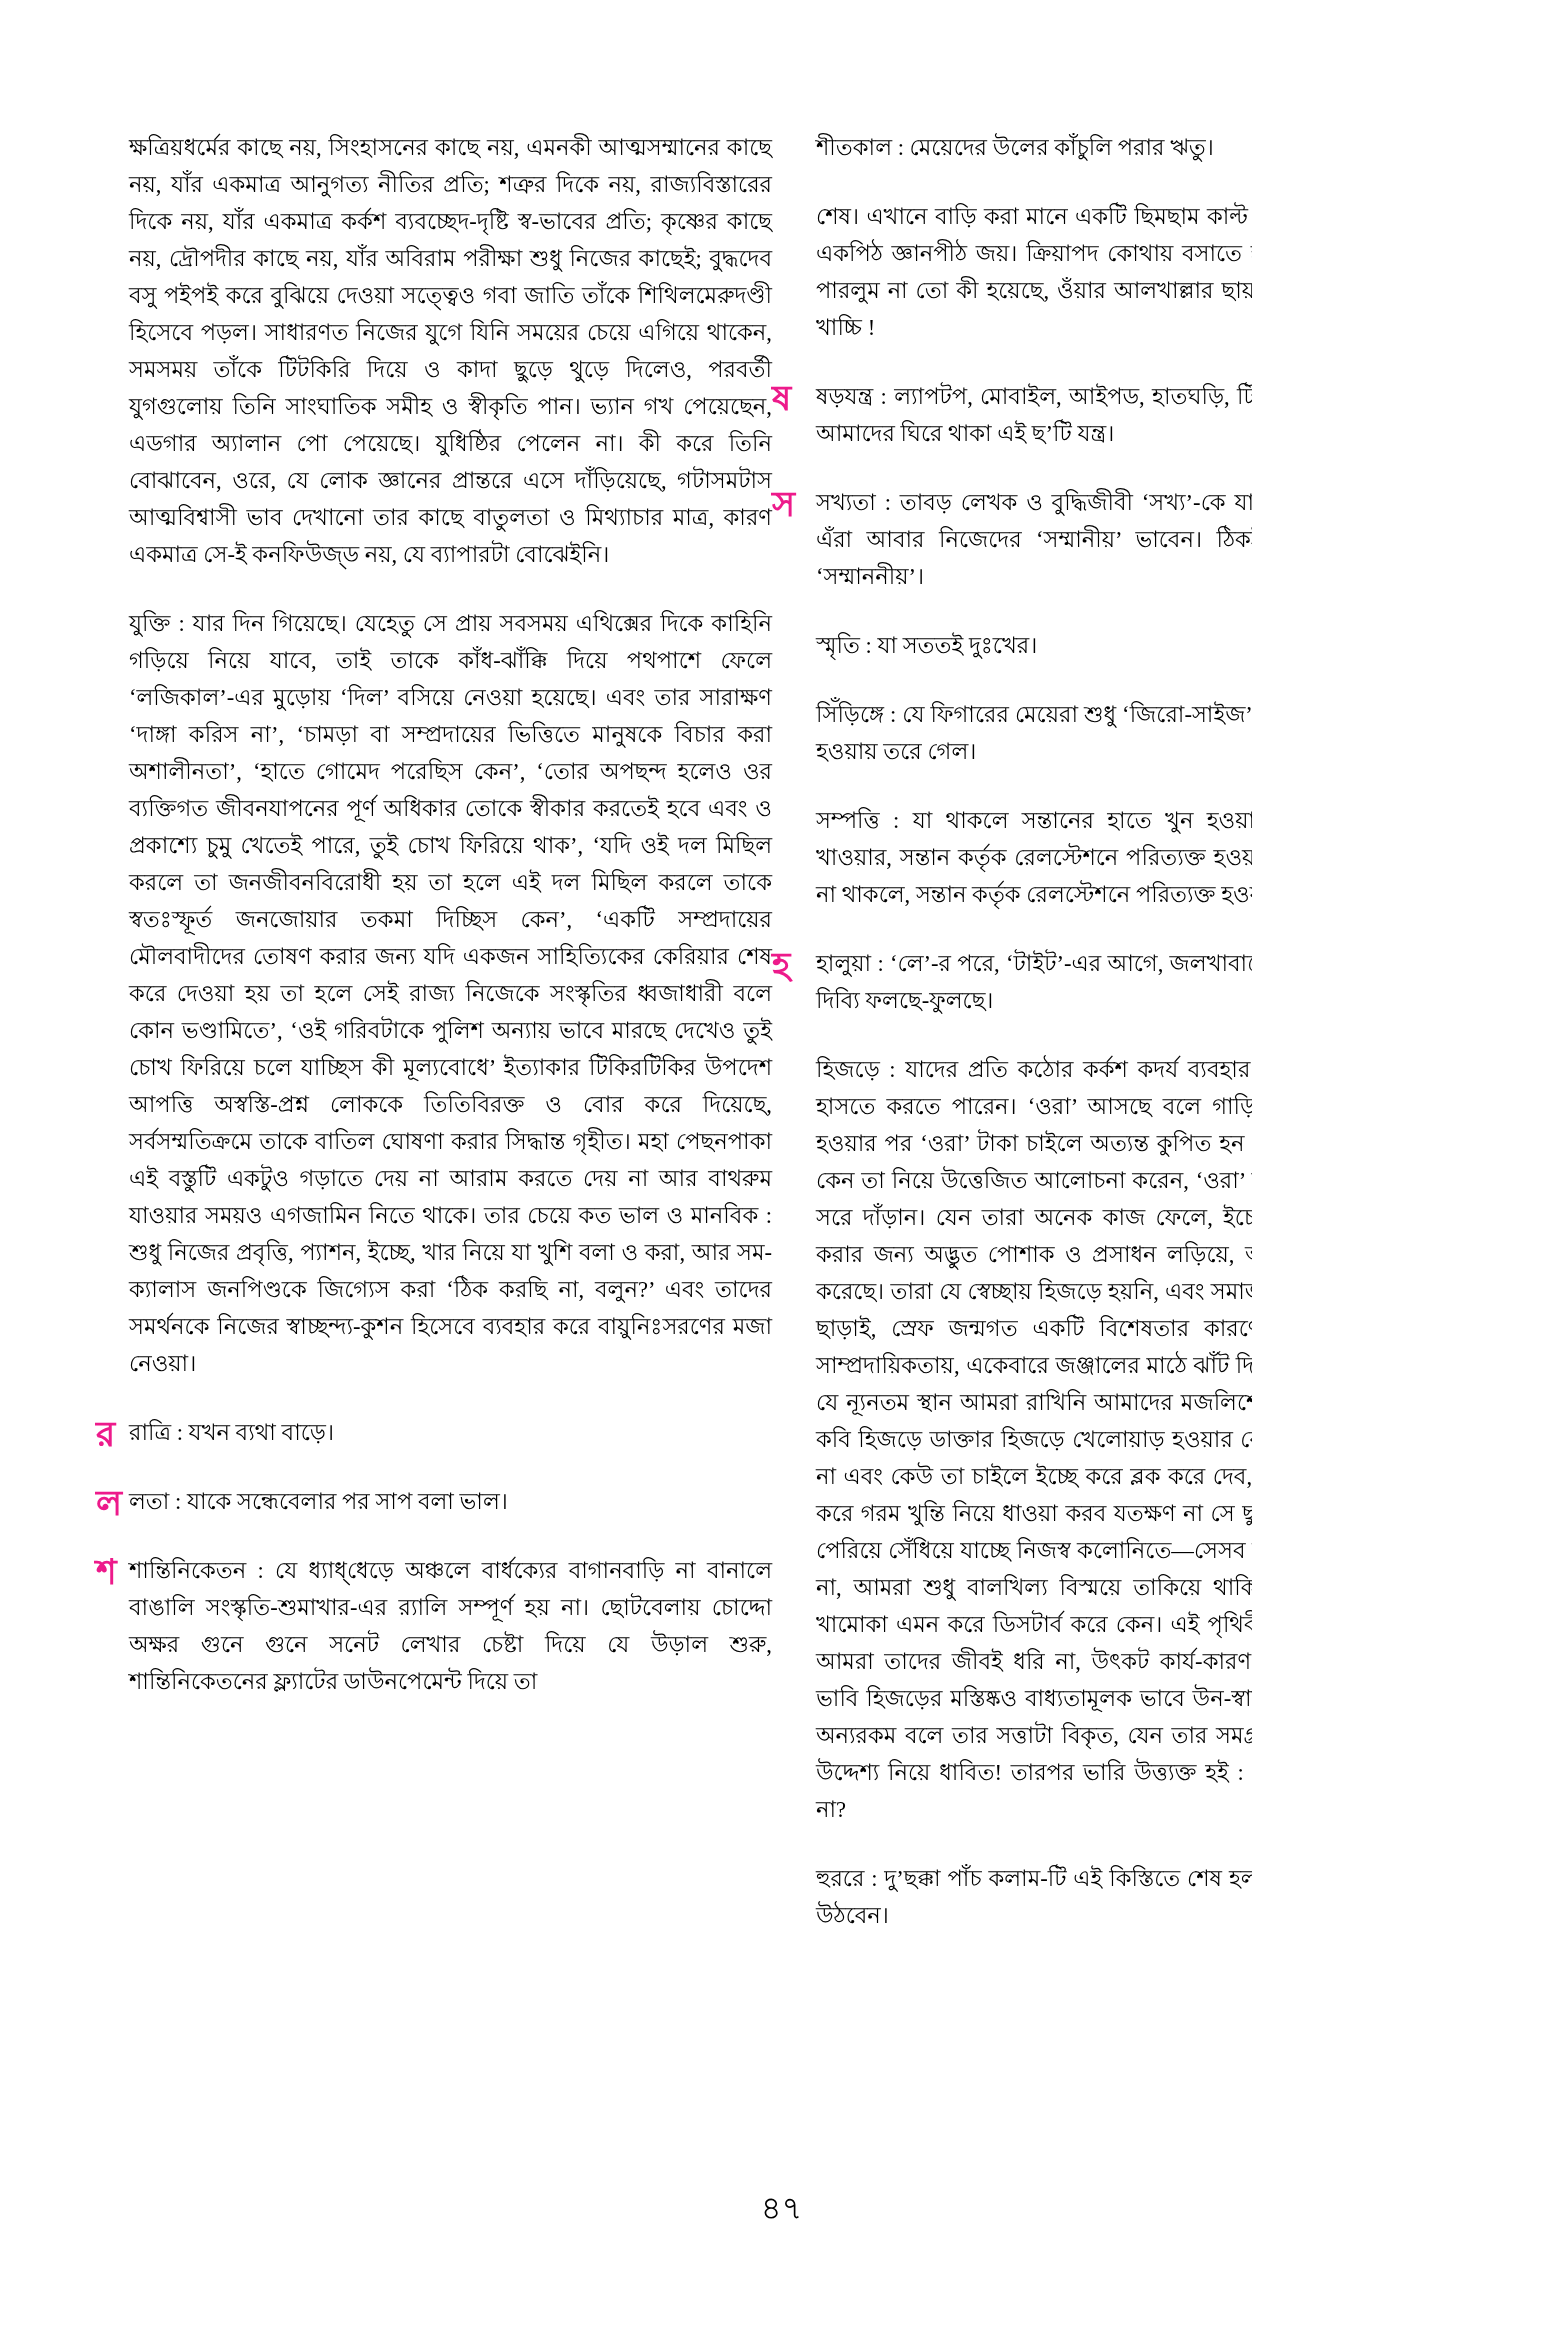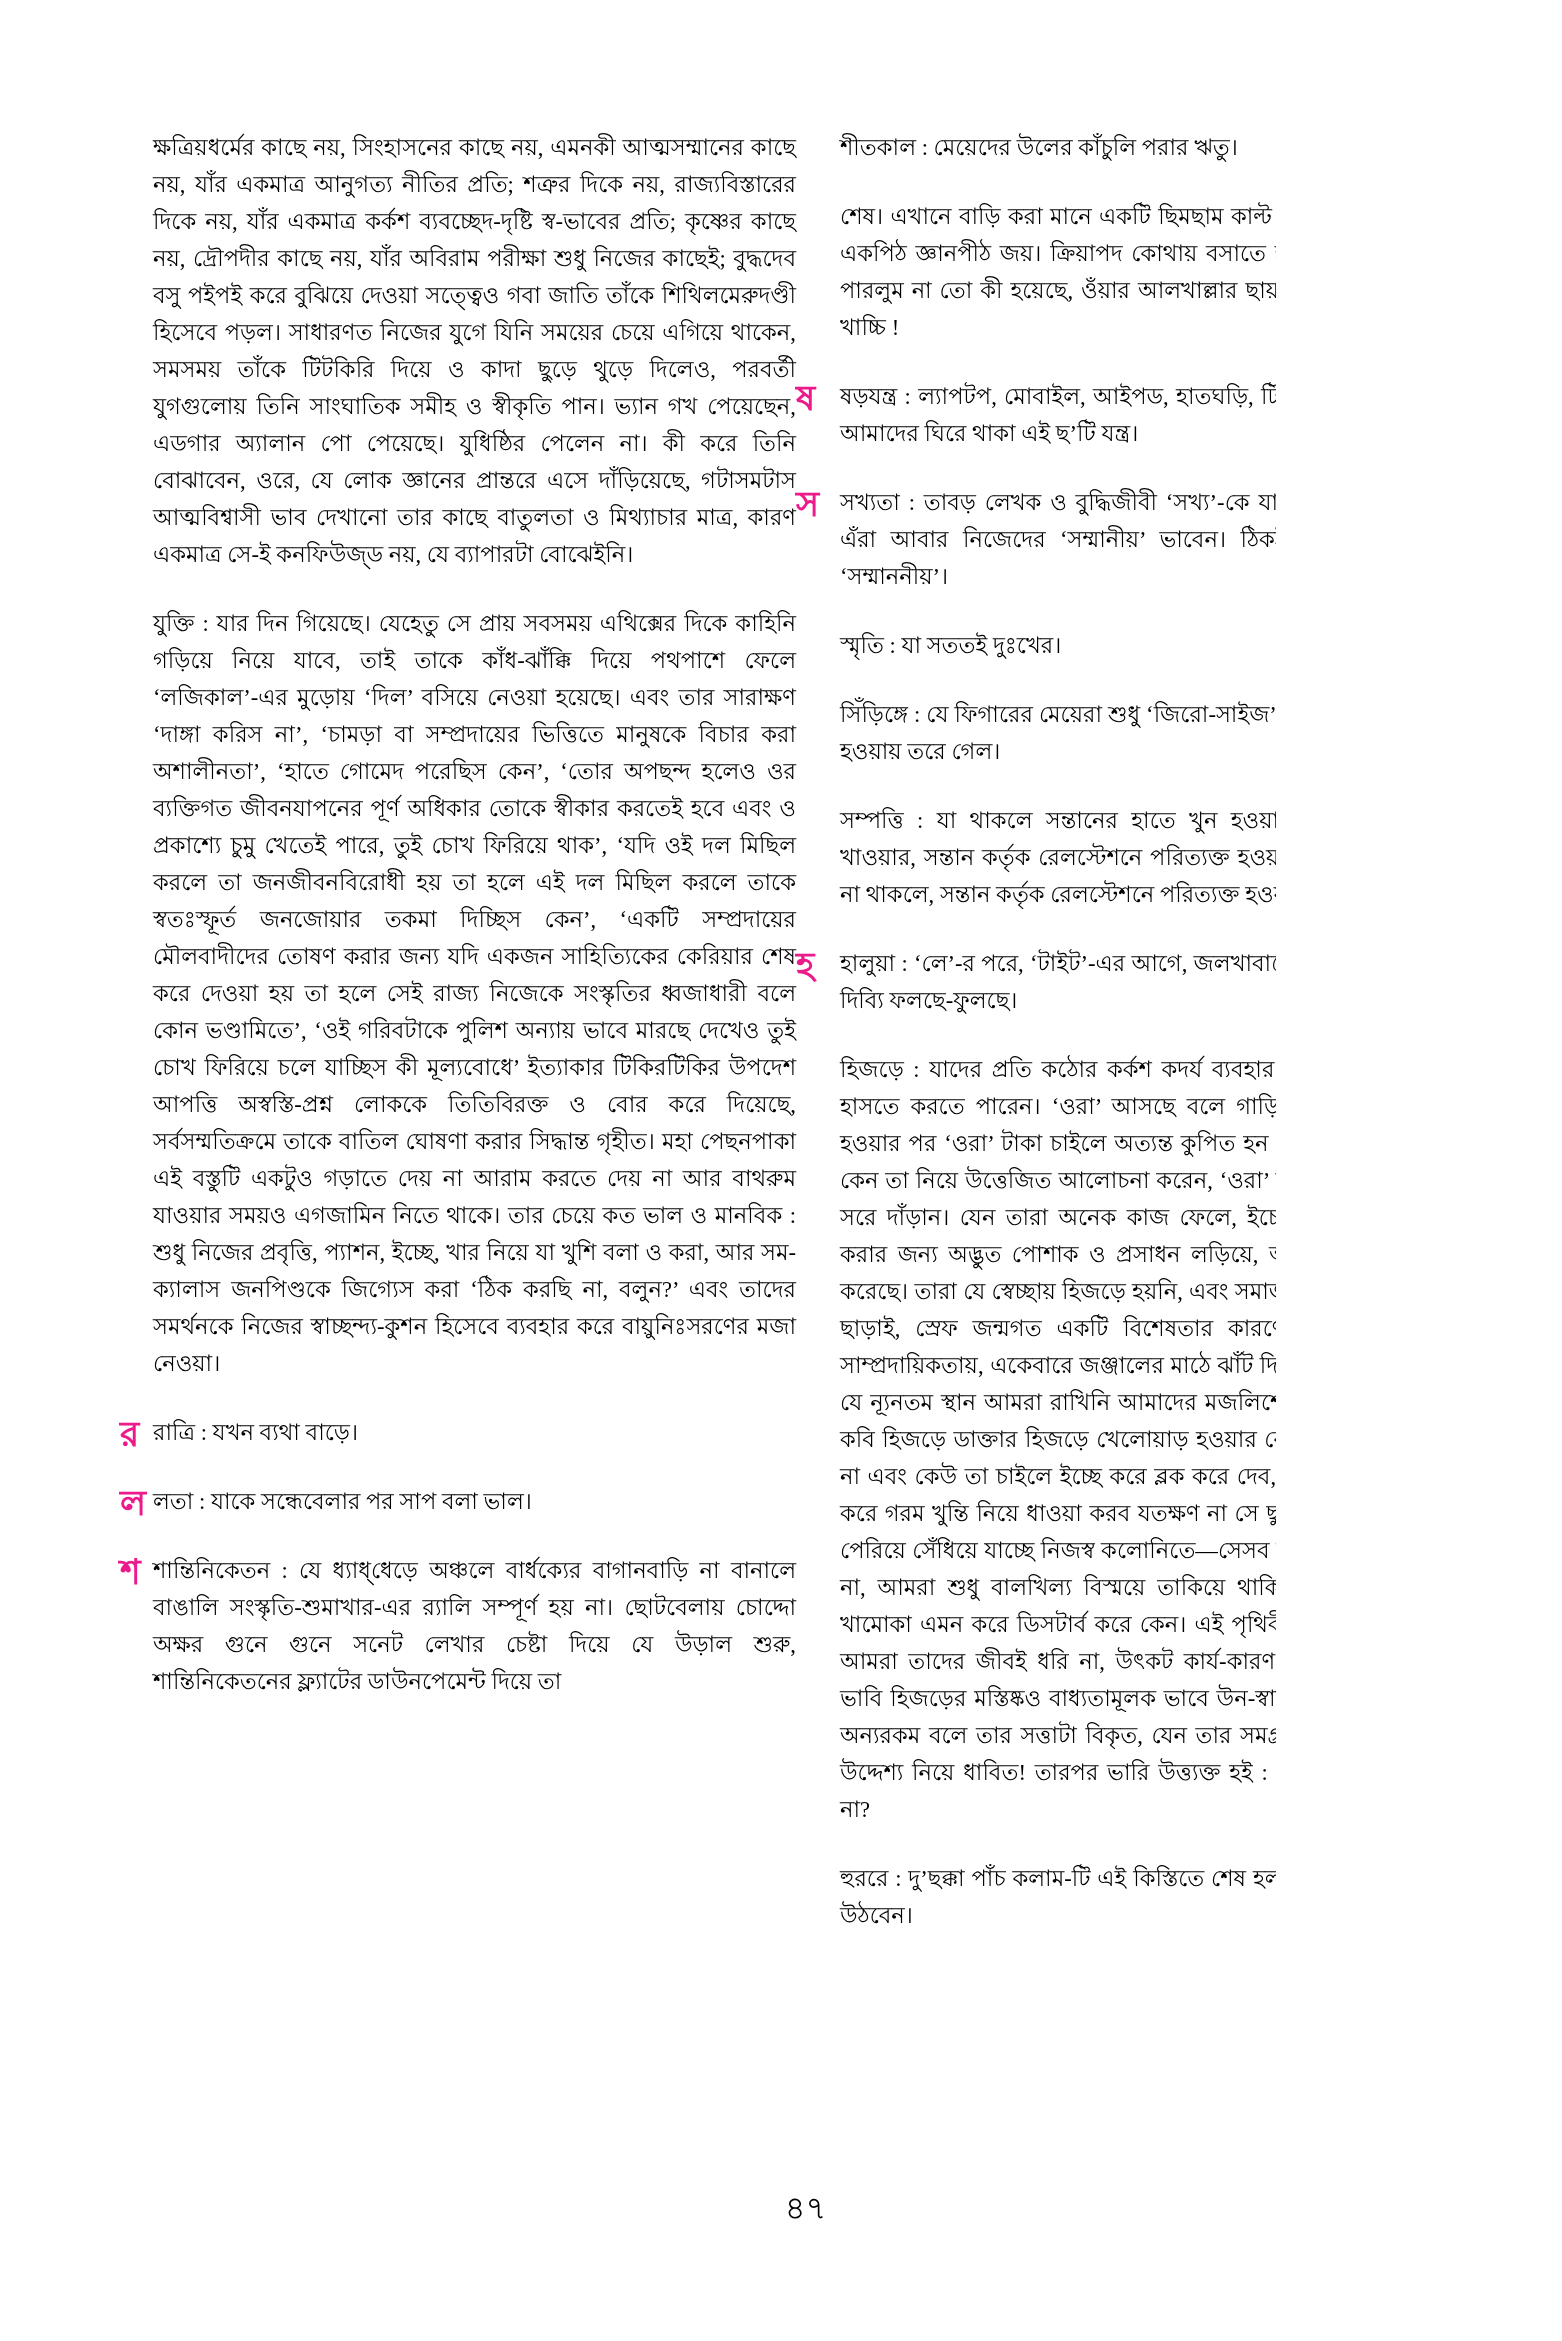--- a/index.html
+++ b/index.html
@@ -8,21 +8,20 @@
     background: #ffffff;
   }
   .page {
     position: relative;
     width: 1252px;
     height: 2342px;
     background: #ffffff;
     color: #000000;
     font-family: "Liberation Serif", "DejaVu Serif", serif;
     overflow: hidden;
-    margin-left: 24px;
   }
   .col {
     position: absolute;
     top: 129px;
     font-size: 22.6px;
     line-height: 37px;
     text-align: justify;
     color: #000000;
   }
   .col-left  { left: 129px;  width: 643px; }

